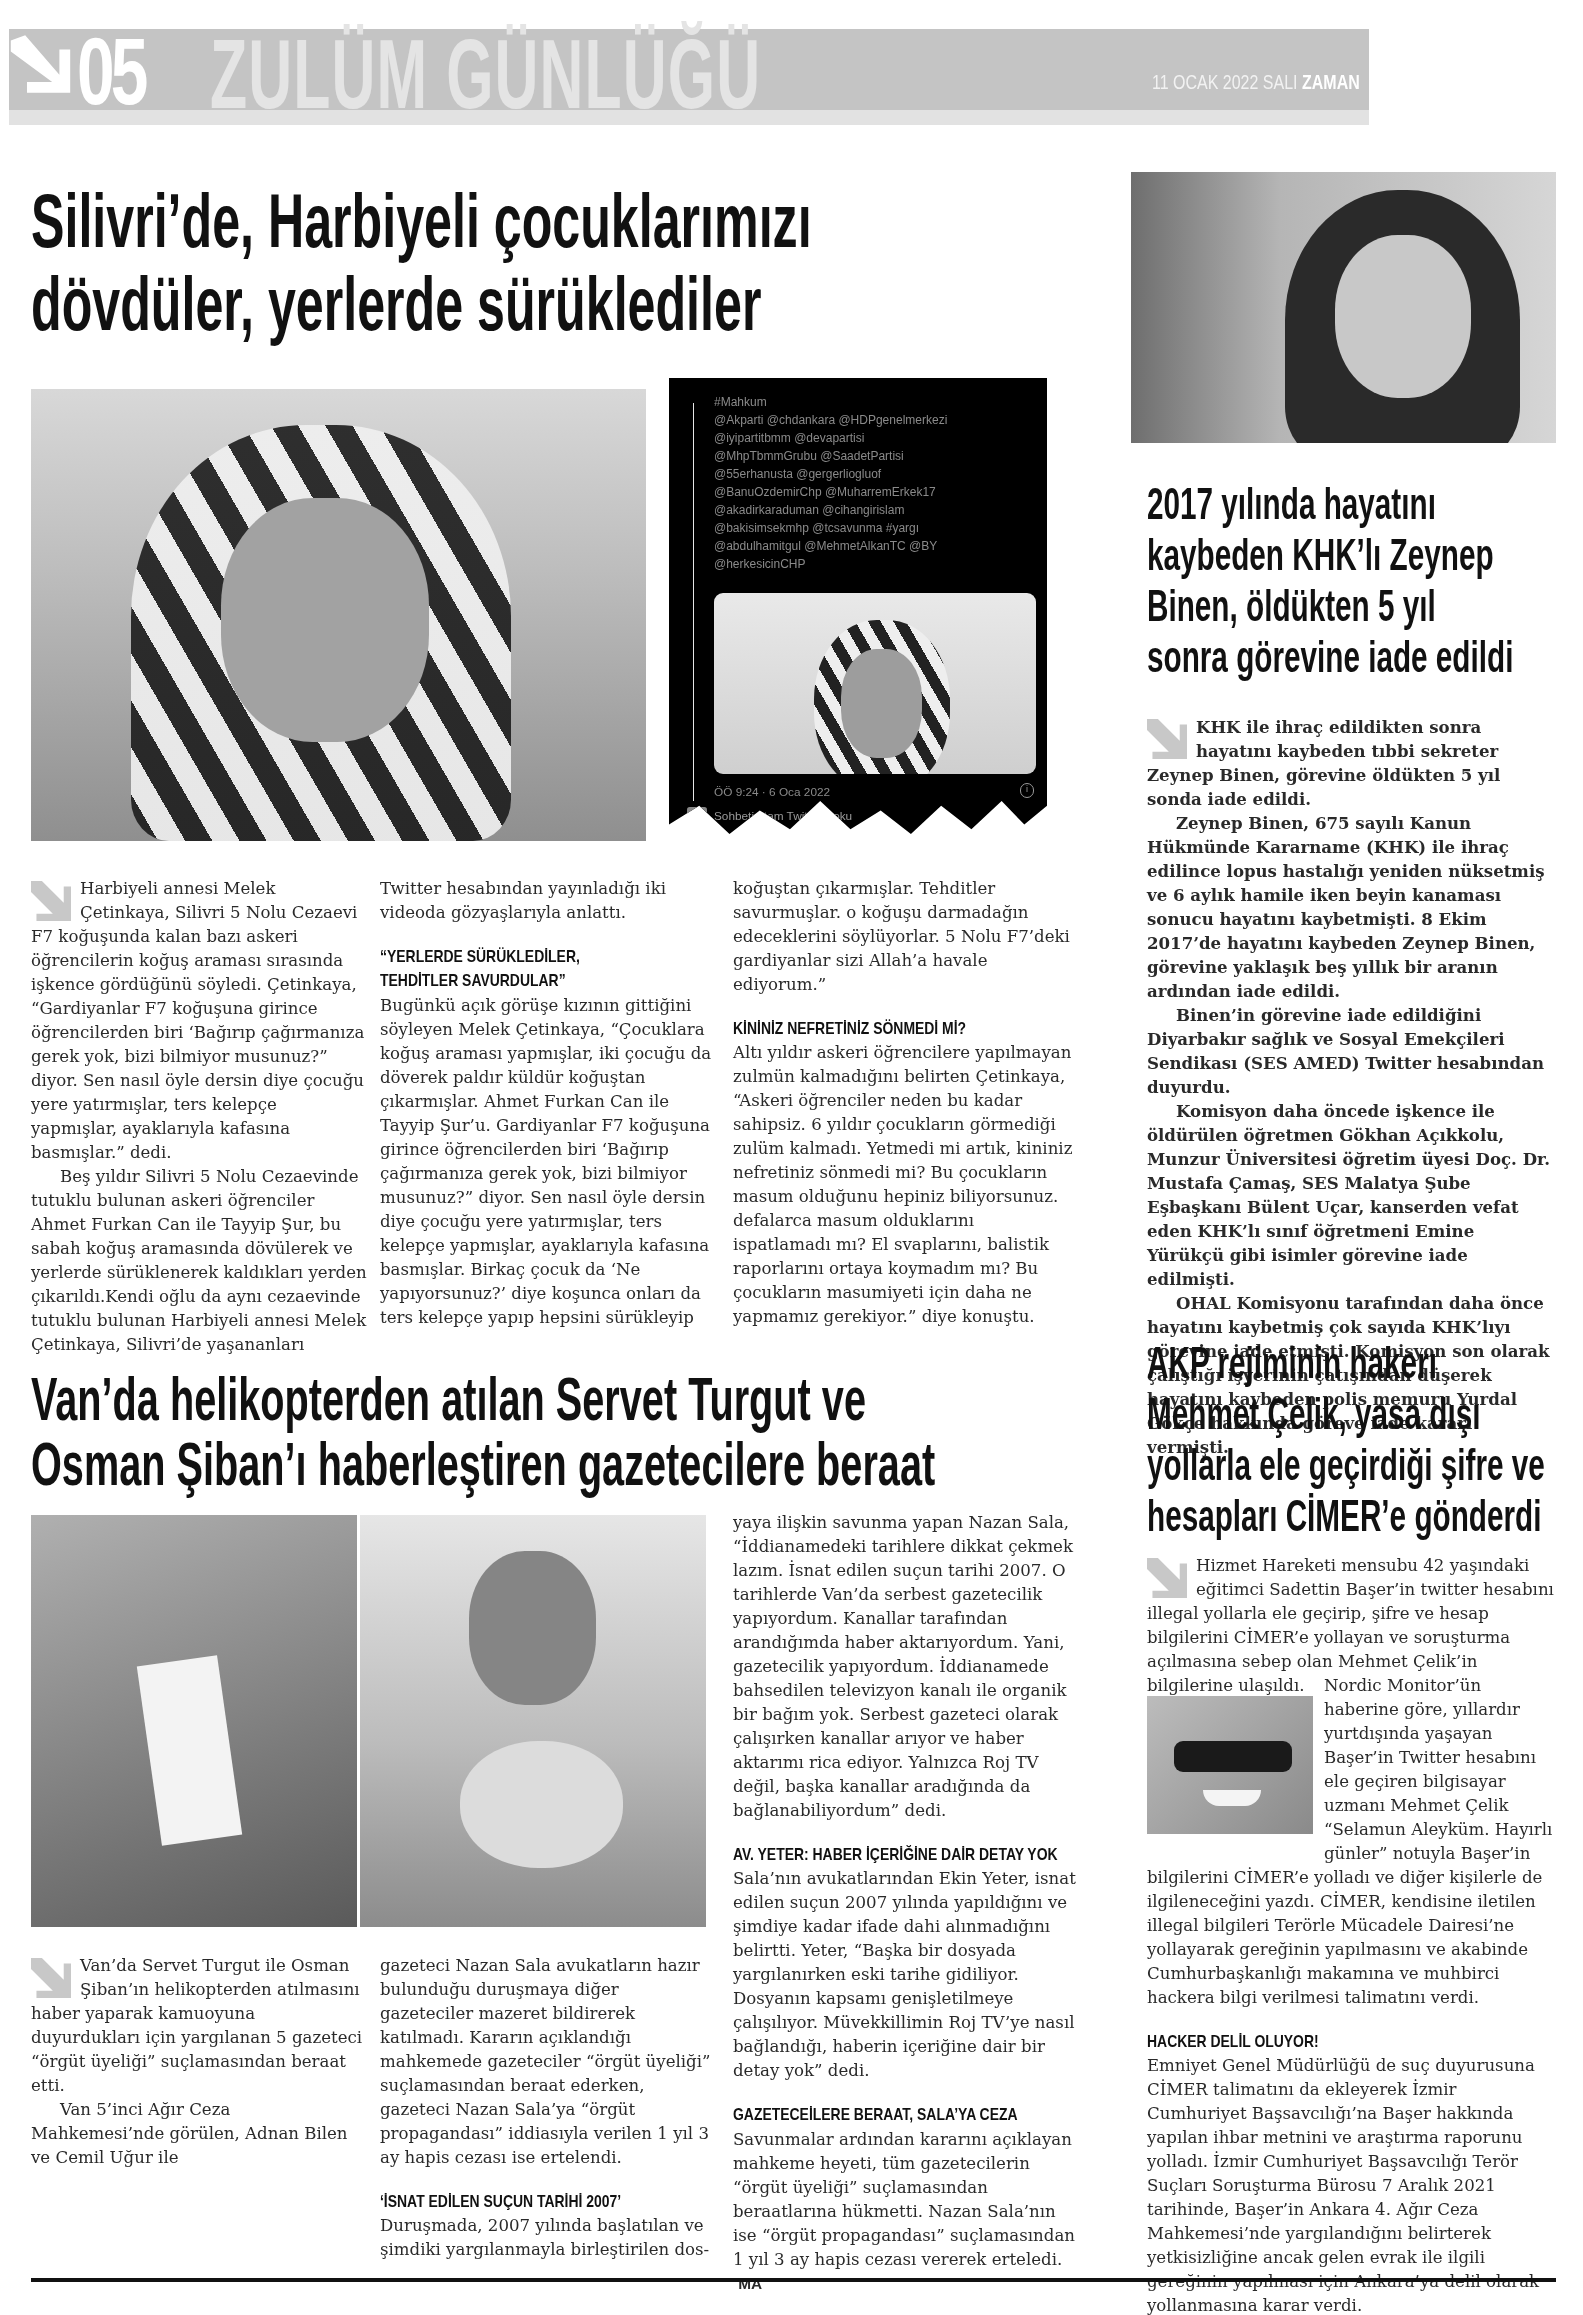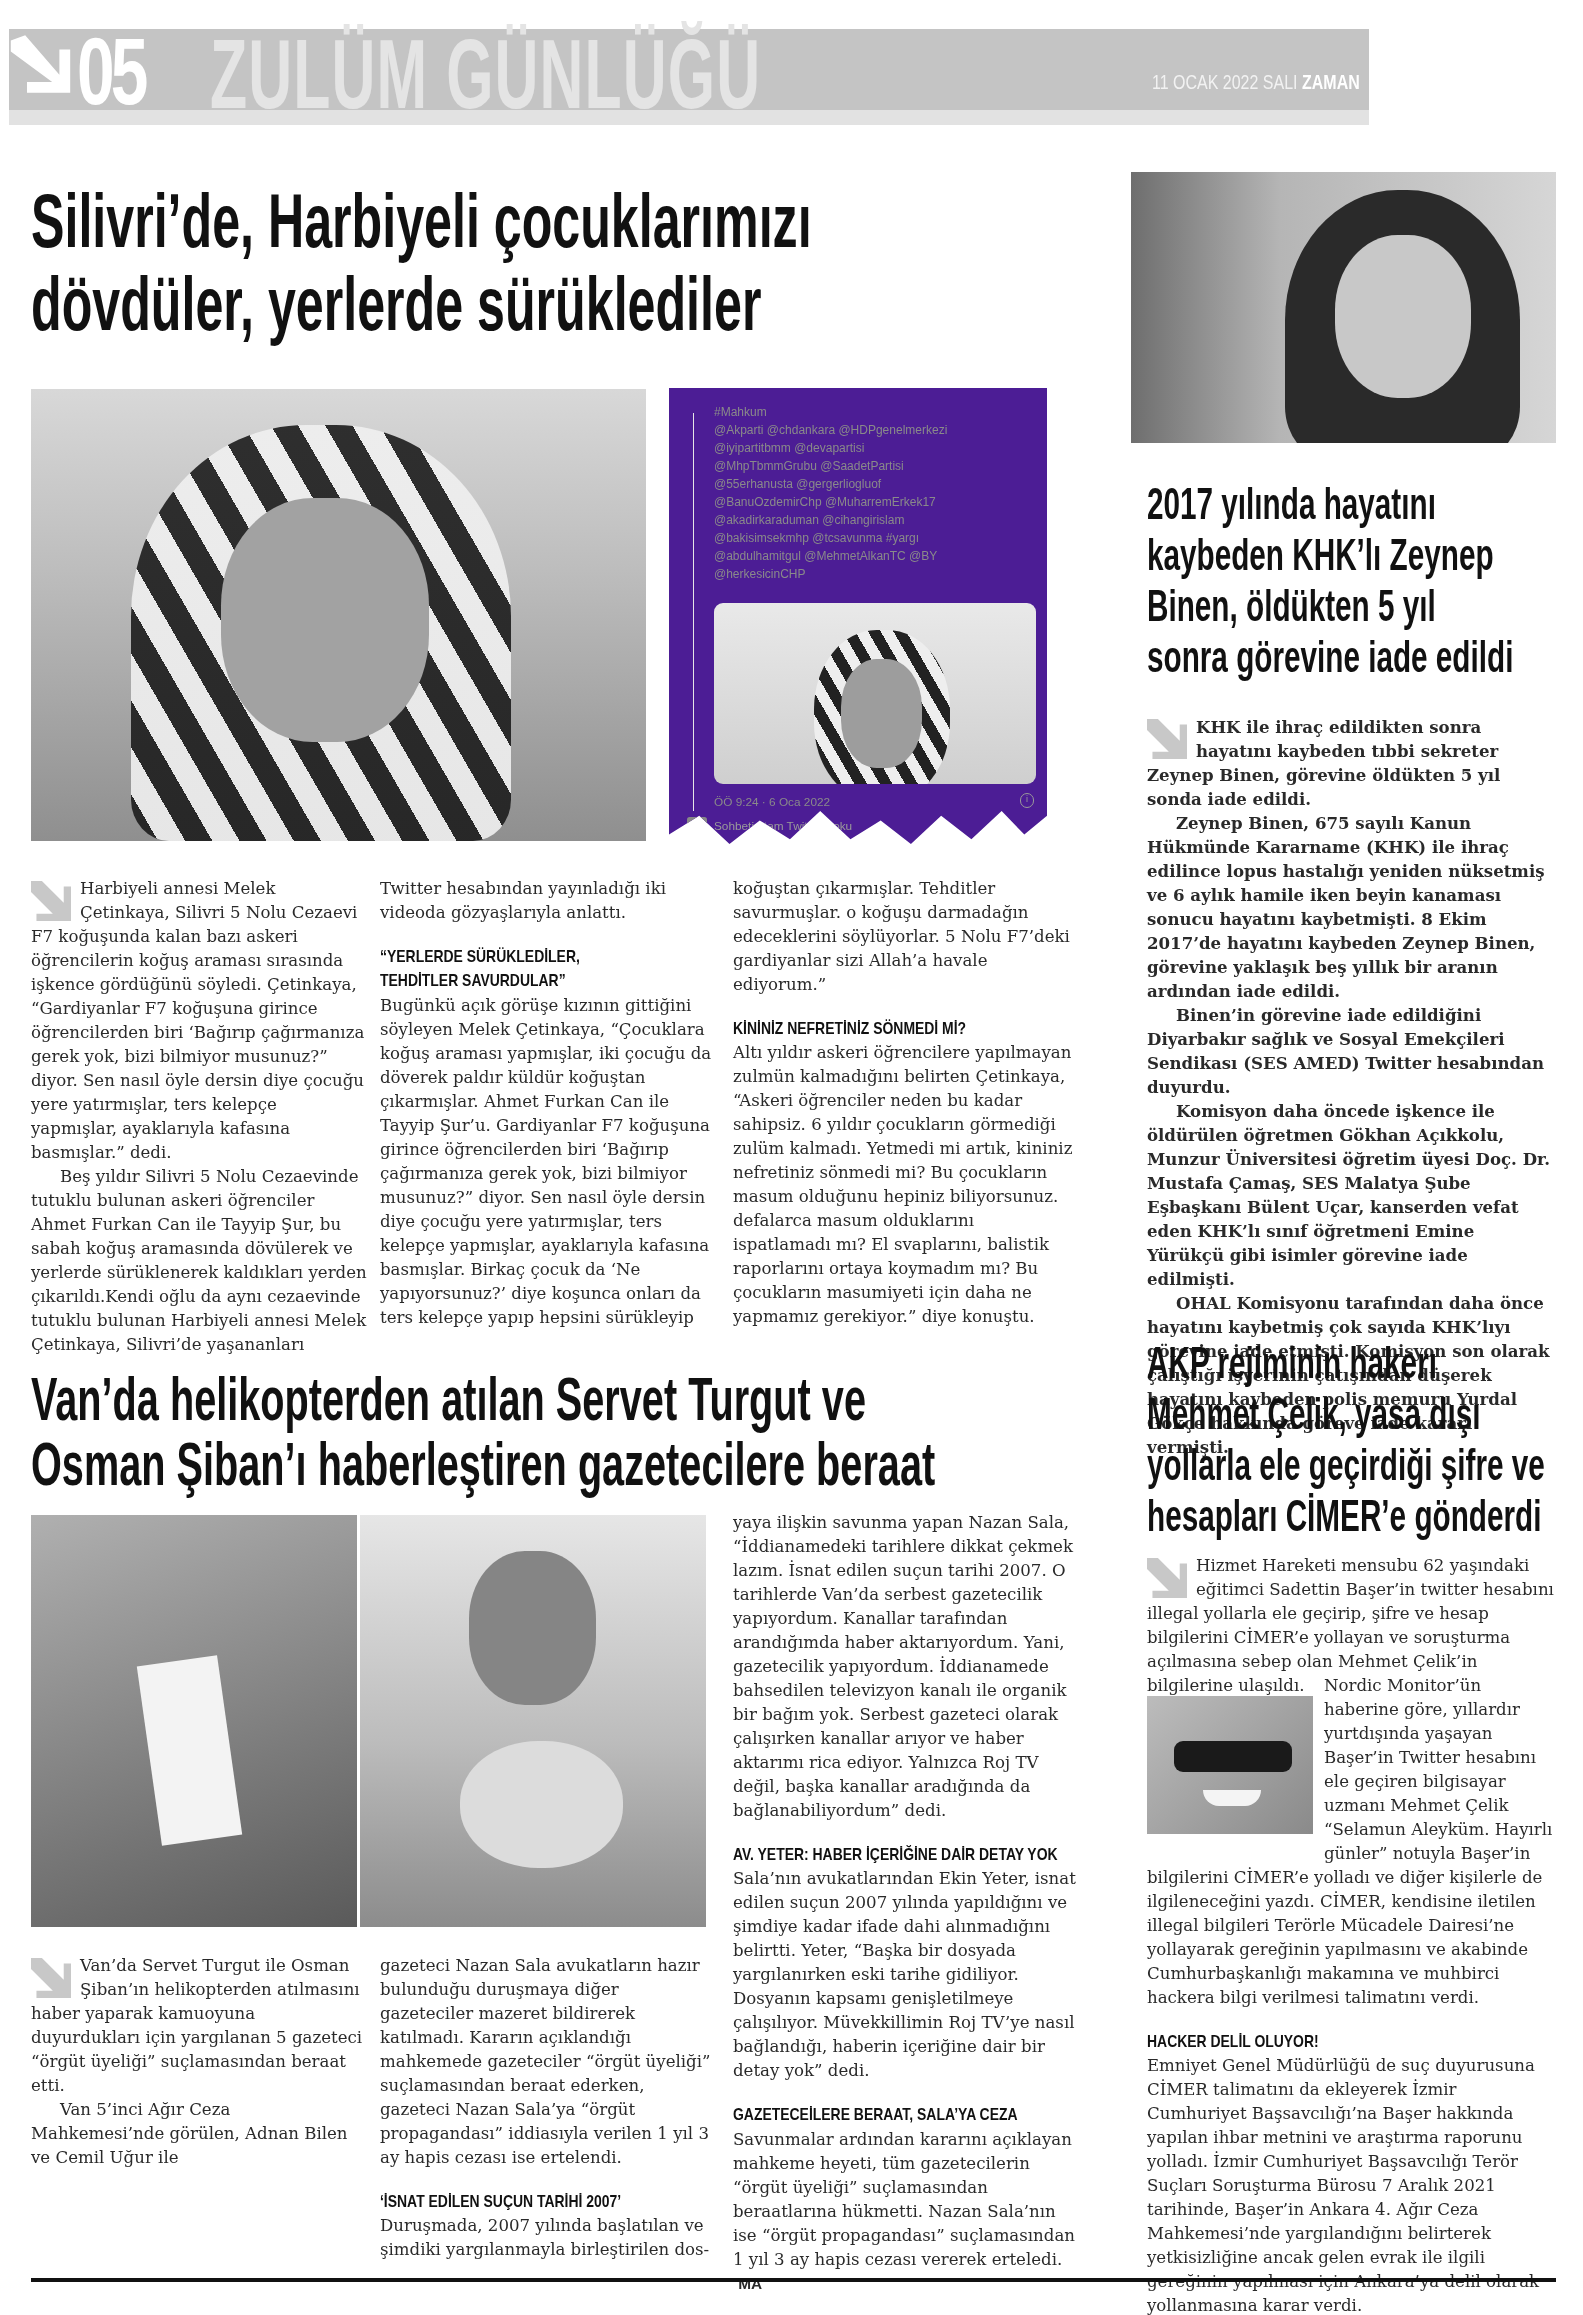--- a/index.html
+++ b/index.html
@@ -50,21 +50,21 @@
   .photo-van1 .tissue { position: absolute; left: 118px; top: 145px; width: 81px; height: 181px; background: #f3f3f3; transform: rotate(-8deg); }
   .photo-van2 { left: 360px; top: 1515px; width: 346px; height: 412px; background: linear-gradient(180deg, #e6e6e6 0%, #bcbcbc 55%, #8c8c8c 100%); }
   .photo-van2 .man { position: absolute; left: 109px; top: 36px; width: 127px; height: 154px; border-radius: 44%; background: #858585; }
   .photo-van2 .baby { position: absolute; left: 100px; top: 226px; width: 163px; height: 127px; border-radius: 48%; background: #dcdcdc; }
 
   .photo-celik { left: 1147px; top: 1696px; width: 166px; height: 138px; background: linear-gradient(135deg, #bcbcbc, #8a8a8a); }
   .photo-celik .glasses { position: absolute; left: 27px; top: 45px; width: 118px; height: 31px; border-radius: 9px; background: #1a1a1a; }
   .photo-celik .smile { position: absolute; left: 56px; top: 94px; width: 58px; height: 16.3px; border-radius: 0 0 27px 27px; background: #f4f4f4; }
 
   
-  .tweet { position: absolute; left: 669px; top: 388px; width: 378px; height: 470px; background: #4c1d95;
+  .tweet { position: absolute; left: 669px; top: 378px; width: 378px; height: 470px; background: #000000;
     box-shadow: 0 0 16.3px rgba(0,0,0,0.25); clip-path: polygon(0 0,100% 0,100% 91%,94% 95%,88% 90%,80% 96%,72% 91%,64% 97%,56% 92%,48% 96%,40% 90%,32% 96%,24% 92%,16% 97%,8% 91%,0 95%); }
   .tweet .rail { position: absolute; left: 23.5px; top: 25px; width: 1.8px; height: 398px; background: #e6e6e6; }
   .tweet .tw-text { position: absolute; left: 45px; top: 14.5px; width: 326px; font-family: "Liberation Sans", sans-serif; font-size: 12px; line-height: 18px; color: #8a8a8a; }
   .tweet .tw-video { position: absolute; left: 45px; top: 215px; width: 322px; height: 181px; border-radius: 9px; background: linear-gradient(180deg, #e9e9e9, #cfcfcf); overflow: hidden; }
   .tweet .tw-video .scarf { position: absolute; left: 100px; top: 27px; width: 136px; height: 172px; border-radius: 46%; background: repeating-linear-gradient(60deg, #222 0 11px, #eee 11px 22px); }
   .tweet .tw-video .face { position: absolute; left: 127px; top: 56px; width: 81px; height: 109px; border-radius: 44%; background: #9d9d9d; }
   .tweet .tw-time { position: absolute; left: 45px; top: 407px; font-family: "Liberation Sans", sans-serif; font-size: 11.8px; color: #8a8a8a; }
   .tweet .tw-info { position: absolute; right: 12.7px; top: 405px; width: 14.5px; height: 14.5px; border: 1.4px solid #9a9a9a; border-radius: 50%;
     font-family: "Liberation Sans", sans-serif; font-size: 9px; line-height: 11.8px; text-align: center; color: #9a9a9a; }
   .tweet .tw-avatar { position: absolute; left: 18px; top: 429px; width: 20px; height: 20px; background: #888; border-radius: 2.7px; }
@@ -205,21 +205,21 @@
 <div class="headline h-akp">
   <div>AKP rejiminin hakerı</div>
   <div>Mehmet Çelik, yasa dışı</div>
   <div>yollarla ele geçirdiği şifre ve</div>
   <div>hesapları CİMER’e gönderdi</div>
 </div>
 <div class="col" style="left:1147px; top:1554px; width:409px;">
   <svg class="lead-arrow" viewBox="0 0 44 44">
     <polygon points="0,0 12,0 36,24 36,6 44,6 44,44 6,44 6,36 24,36 0,12" fill="#c8c8c8"></polygon>
   </svg>
-  <p>Hizmet Hareketi mensubu 62 yaşındaki eğitimci Sadettin Başer’in twitter hesabını illegal yollarla ele geçirip, şifre ve hesap bilgilerini CİMER’e yollayan ve soruşturma açılmasına sebep olan Mehmet Çelik’in bilgilerine ulaşıldı.</p>
+  <p>Hizmet Hareketi mensubu 42 yaşındaki eğitimci Sadettin Başer’in twitter hesabını illegal yollarla ele geçirip, şifre ve hesap bilgilerini CİMER’e yollayan ve soruşturma açılmasına sebep olan Mehmet Çelik’in bilgilerine ulaşıldı.</p>
 </div>
 <div class="photo photo-celik">
   <div class="glasses"></div>
   <div class="smile"></div>
 </div>
 <div class="col" style="left:1147px; top:1674px; width:409px;">
   <div style="float:left; width:177px; height:172px;"></div>
   <p class="ind" style="text-indent:0; padding-left:0;">Nordic Monitor’ün haberine göre, yıllardır yurtdışında yaşayan Başer’in Twitter hesabını ele geçiren bilgisayar uzmanı Mehmet Çelik “Selamun Aleyküm. Hayırlı günler”  notuyla Başer’in bilgilerini  CİMER’e yolladı ve diğer kişilerle de ilgileneceğini yazdı. CİMER, kendisine iletilen illegal bilgileri Terörle Mücadele Dairesi’ne yollayarak gereğinin yapılmasını ve akabinde Cumhurbaşkanlığı  makamına ve muhbirci hackera bilgi verilmesi talimatını verdi.</p>
   <span class="sub">HACKER DELİL OLUYOR!</span>
   <p>Emniyet Genel Müdürlüğü de suç duyurusuna CİMER talimatını da ekleyerek İzmir Cumhuriyet Başsavcılığı’na Başer hakkında yapılan ihbar metnini ve araştırma raporunu yolladı. İzmir Cumhuriyet Başsavcılığı Terör Suçları Soruşturma Bürosu 7 Aralık 2021 tarihinde, Başer’in Ankara 4. Ağır Ceza Mahkemesi’nde yargılandığını belirterek yetkisizliğine ancak gelen evrak ile ilgili gereğinin yapılması için Ankara’ya delil olarak yollanmasına karar verdi.</p>

